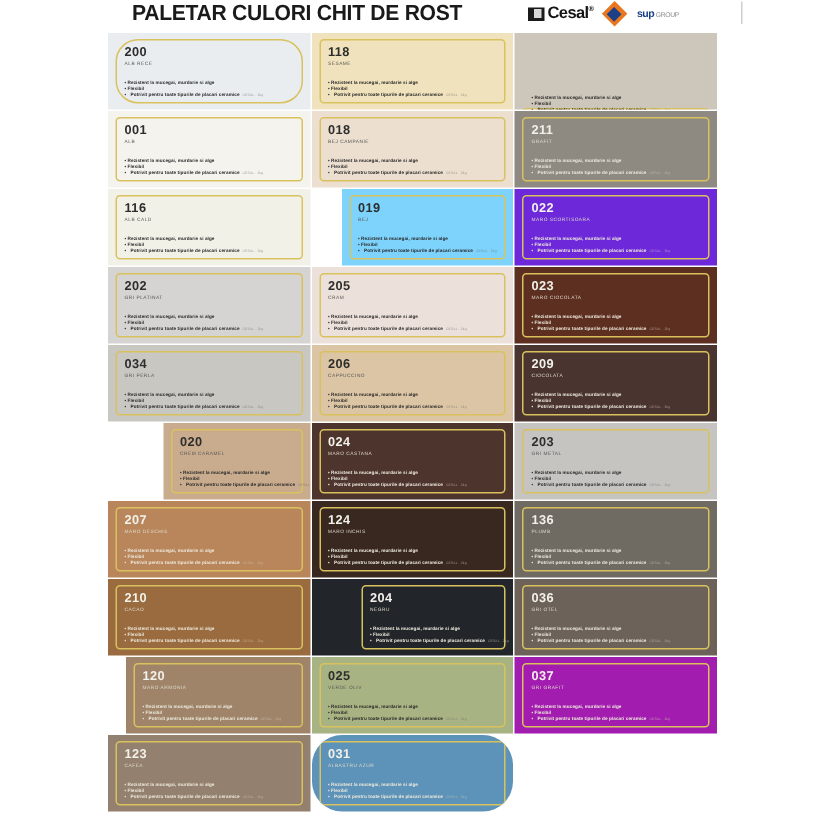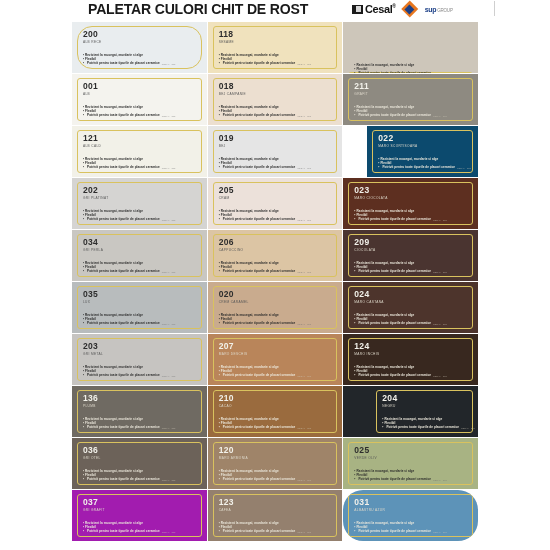--- a/index.html
+++ b/index.html
@@ -299,47 +299,47 @@
             <div class="bullet">Flexibil</div>
             <div class="bullet bullet-last">
               <span>Potrivit pentru toate tipurile de placari ceramice</span>
               <span class="tinytag">CESAL · 2kg</span>
             </div>
           </div>
         </div>
       </div>
       <div class="cell light" style="background: rgb(242, 241, 232);">
         <div class="cell-inner" style="border-color: rgb(217, 194, 94);">
-          <div class="code">121</div>
+          <div class="code">116</div>
           <div class="cname">ALB CALD</div>
           <div class="bullets">
             <div class="bullet">Rezistent la mucegai, murdarie si alge</div>
             <div class="bullet">Flexibil</div>
             <div class="bullet bullet-last">
               <span>Potrivit pentru toate tipurile de placari ceramice</span>
               <span class="tinytag">CESAL · 2kg</span>
             </div>
           </div>
         </div>
       </div>
-      <div class="cell light" style="background: #e5e5e5;">
+      <div class="cell light" style="background: #7dd3fc; margin-left: 20px;">
         <div class="cell-inner" style="border-color: rgb(217, 194, 94);">
           <div class="code">019</div>
           <div class="cname">BEJ</div>
           <div class="bullets">
             <div class="bullet">Rezistent la mucegai, murdarie si alge</div>
             <div class="bullet">Flexibil</div>
             <div class="bullet bullet-last">
               <span>Potrivit pentru toate tipurile de placari ceramice</span>
               <span class="tinytag">CESAL · 2kg</span>
             </div>
           </div>
         </div>
       </div>
-      <div class="cell dark" style="background: #0c4a6e; margin-left: 24px;">
+      <div class="cell dark" style="background: #6d28d9;">
         <div class="cell-inner" style="border-color: rgb(217, 194, 94);">
           <div class="code">022</div>
           <div class="cname">MARO SCORTISOARA</div>
           <div class="bullets">
             <div class="bullet">Rezistent la mucegai, murdarie si alge</div>
             <div class="bullet">Flexibil</div>
             <div class="bullet bullet-last">
               <span>Potrivit pentru toate tipurile de placari ceramice</span>
               <span class="tinytag">CESAL · 2kg</span>
             </div>
@@ -423,35 +423,21 @@
           <div class="bullets">
             <div class="bullet">Rezistent la mucegai, murdarie si alge</div>
             <div class="bullet">Flexibil</div>
             <div class="bullet bullet-last">
               <span>Potrivit pentru toate tipurile de placari ceramice</span>
               <span class="tinytag">CESAL · 2kg</span>
             </div>
           </div>
         </div>
       </div>
-      <div class="cell light" style="background: rgb(184, 188, 189);">
-        <div class="cell-inner" style="border-color: rgb(217, 194, 94);">
-          <div class="code">035</div>
-          <div class="cname">LUX</div>
-          <div class="bullets">
-            <div class="bullet">Rezistent la mucegai, murdarie si alge</div>
-            <div class="bullet">Flexibil</div>
-            <div class="bullet bullet-last">
-              <span>Potrivit pentru toate tipurile de placari ceramice</span>
-              <span class="tinytag">CESAL · 2kg</span>
-            </div>
-          </div>
-        </div>
-      </div>
-      <div class="cell light" style="background: rgb(201, 171, 142);">
+      <div class="cell light" style="background: rgb(201, 171, 142); margin-left: 37px;">
         <div class="cell-inner" style="border-color: rgb(217, 194, 94);">
           <div class="code">020</div>
           <div class="cname">CREM CARAMEL</div>
           <div class="bullets">
             <div class="bullet">Rezistent la mucegai, murdarie si alge</div>
             <div class="bullet">Flexibil</div>
             <div class="bullet bullet-last">
               <span>Potrivit pentru toate tipurile de placari ceramice</span>
               <span class="tinytag">CESAL · 2kg</span>
             </div>
@@ -563,21 +549,21 @@
           <div class="bullets">
             <div class="bullet">Rezistent la mucegai, murdarie si alge</div>
             <div class="bullet">Flexibil</div>
             <div class="bullet bullet-last">
               <span>Potrivit pentru toate tipurile de placari ceramice</span>
               <span class="tinytag">CESAL · 2kg</span>
             </div>
           </div>
         </div>
       </div>
-      <div class="cell dark" style="background: rgb(159, 132, 105);">
+      <div class="cell dark" style="background: rgb(159, 132, 105); margin-left: 12px;">
         <div class="cell-inner" style="border-color: rgb(217, 194, 94);">
           <div class="code">120</div>
           <div class="cname">MARO ARMONIA</div>
           <div class="bullets">
             <div class="bullet">Rezistent la mucegai, murdarie si alge</div>
             <div class="bullet">Flexibil</div>
             <div class="bullet bullet-last">
               <span>Potrivit pentru toate tipurile de placari ceramice</span>
               <span class="tinytag">CESAL · 2kg</span>
             </div>

